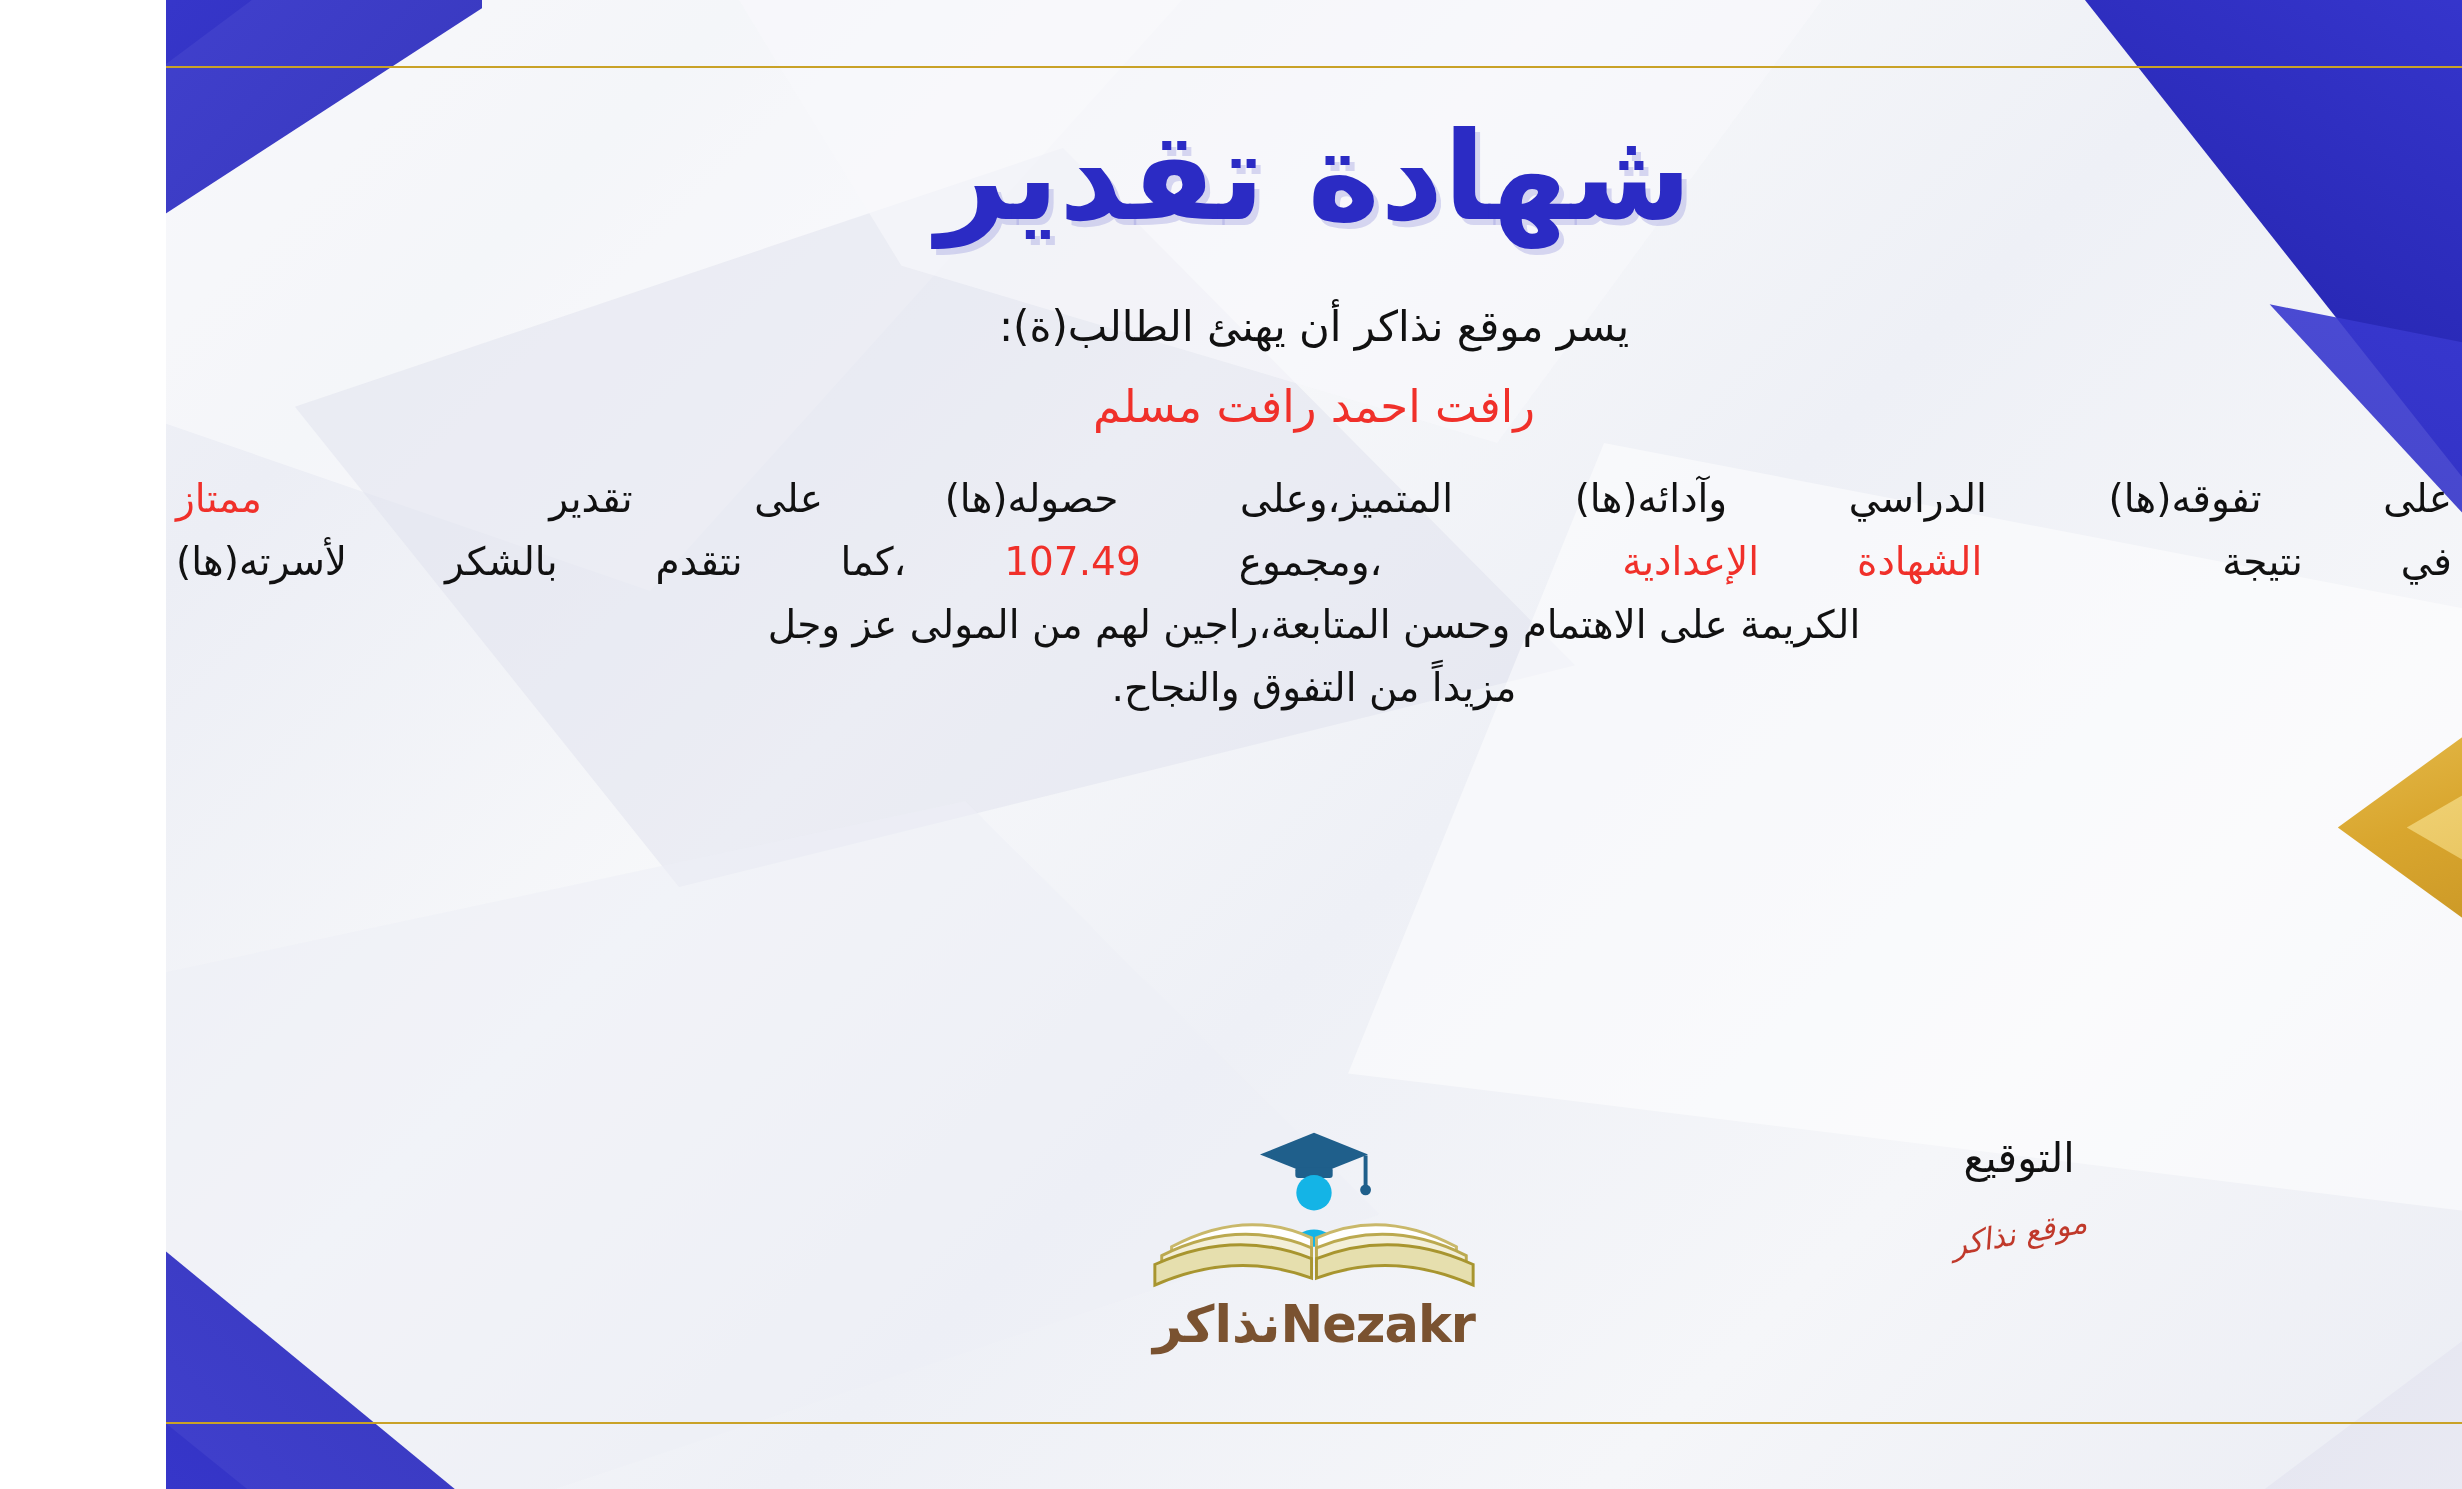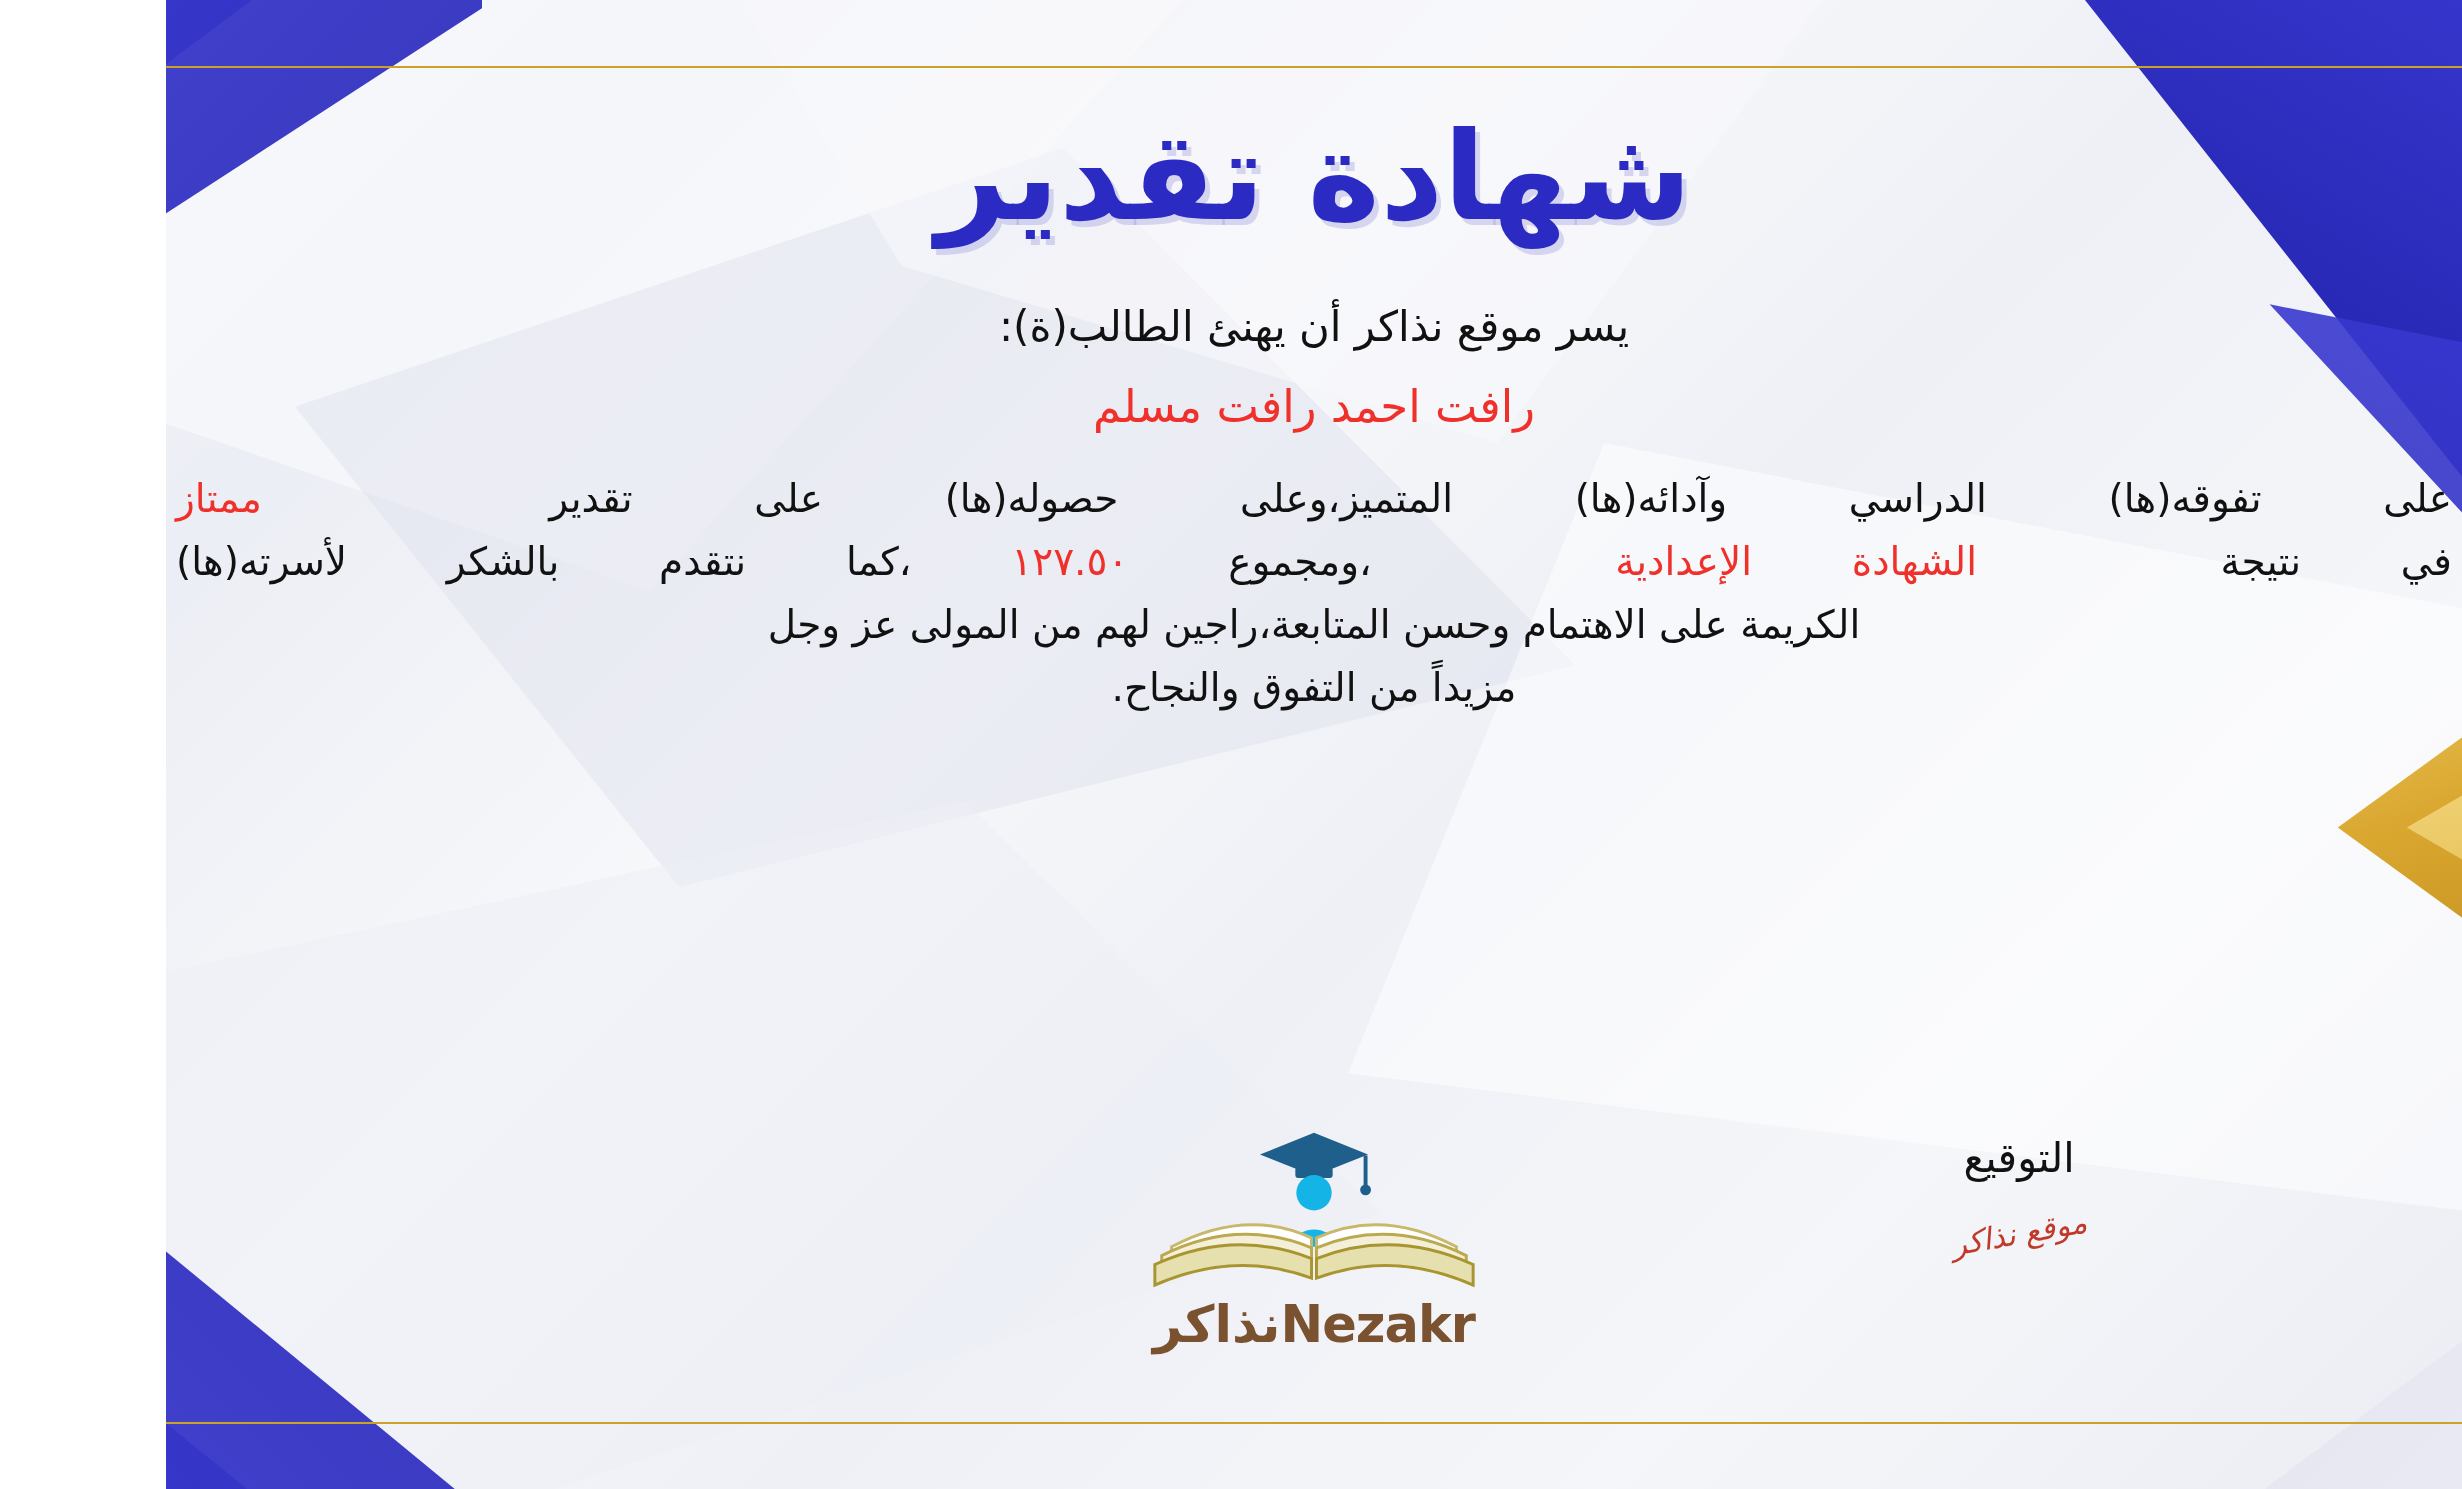--- a/index.html
+++ b/index.html
@@ -285,21 +285,21 @@
         <span>على تفوقه(ها) الدراسي وآدائه(ها) المتميز،وعلى حصوله(ها) على تقدير</span>
         <span class="spacer"></span>
         <span class="hl">ممتاز</span>
       </span>
       <span class="body-line l2">
         <span>في نتيجة</span>
         <span class="spacer"></span>
         <span class="hl">الشهادة الإعدادية</span>
         <span class="spacer"></span>
         <span>،ومجموع</span>
-        <span class="hl">١٢٧.٥٠</span>
+        <span class="hl">107.49</span>
         <span>،كما نتقدم بالشكر لأسرته(ها)</span>
       </span>
       <span class="body-line l3">الكريمة على الاهتمام وحسن المتابعة،راجين لهم من المولى عز وجل</span>
       <span class="body-line l4">مزيداً من التفوق والنجاح.</span>
     </div>
 
     <div class="footer">
 
       <div class="signature-block">
         <div class="signature-label">التوقيع</div>

